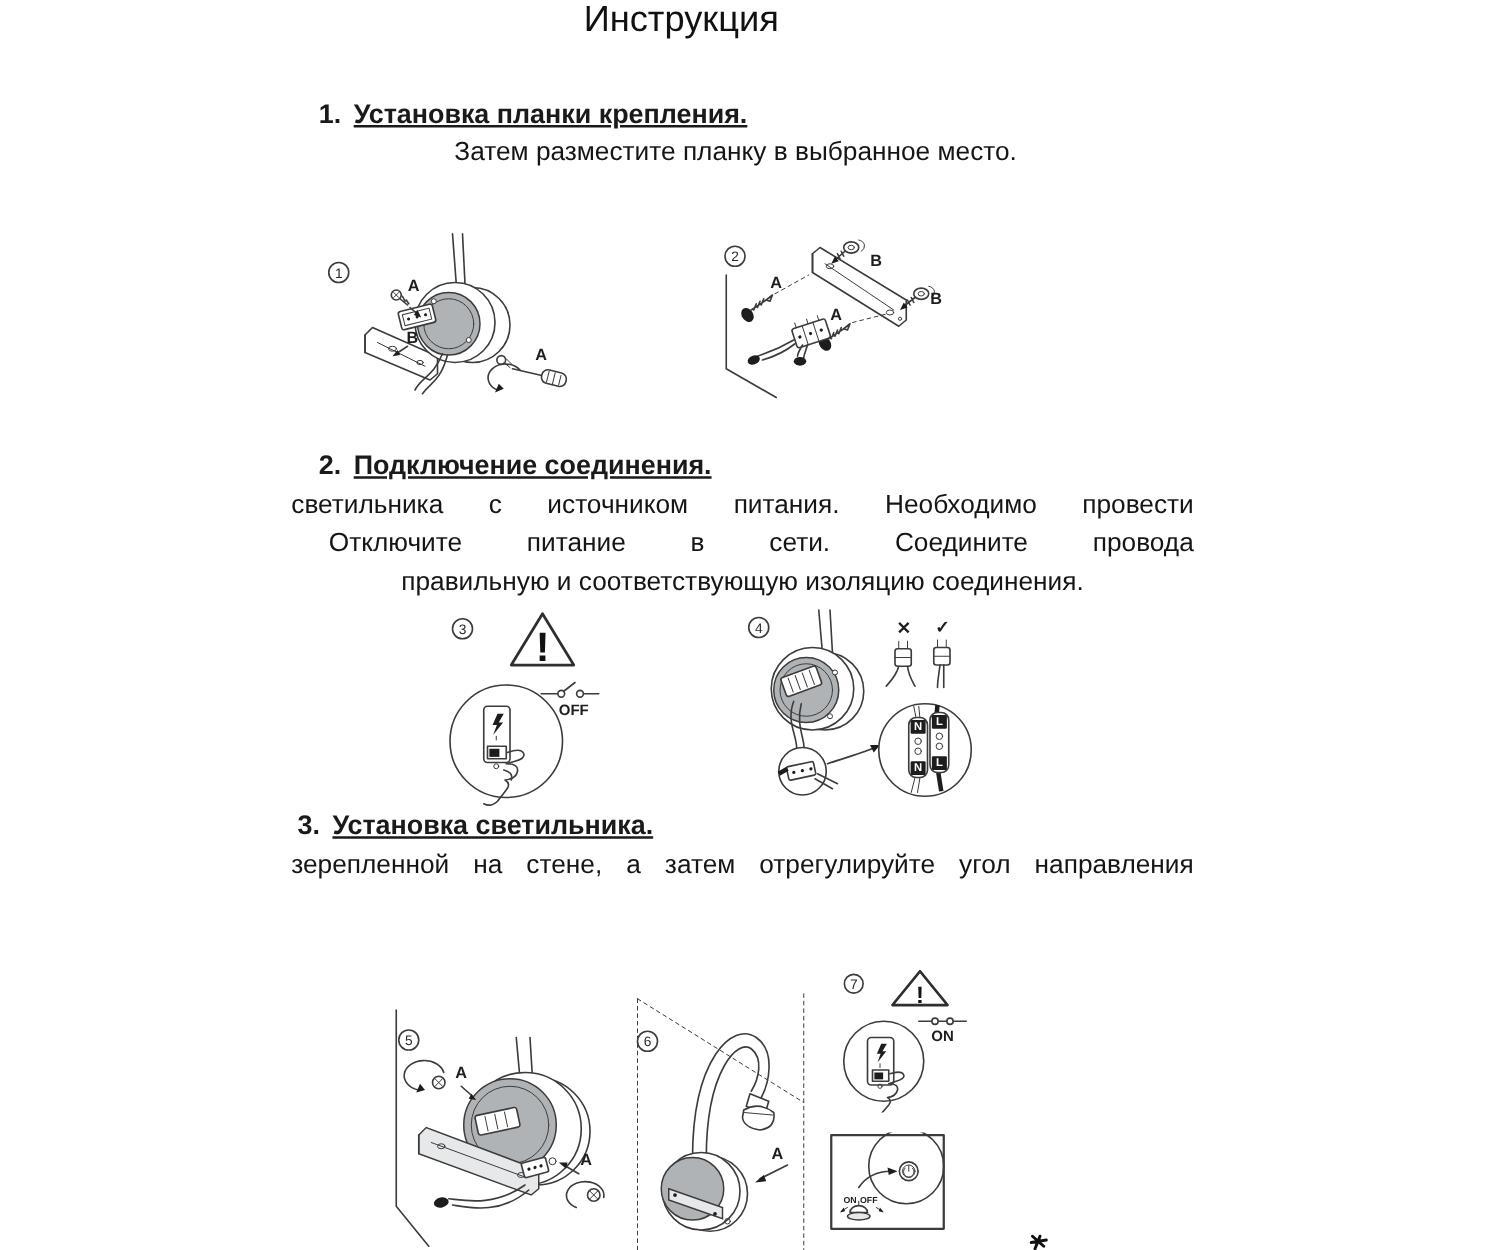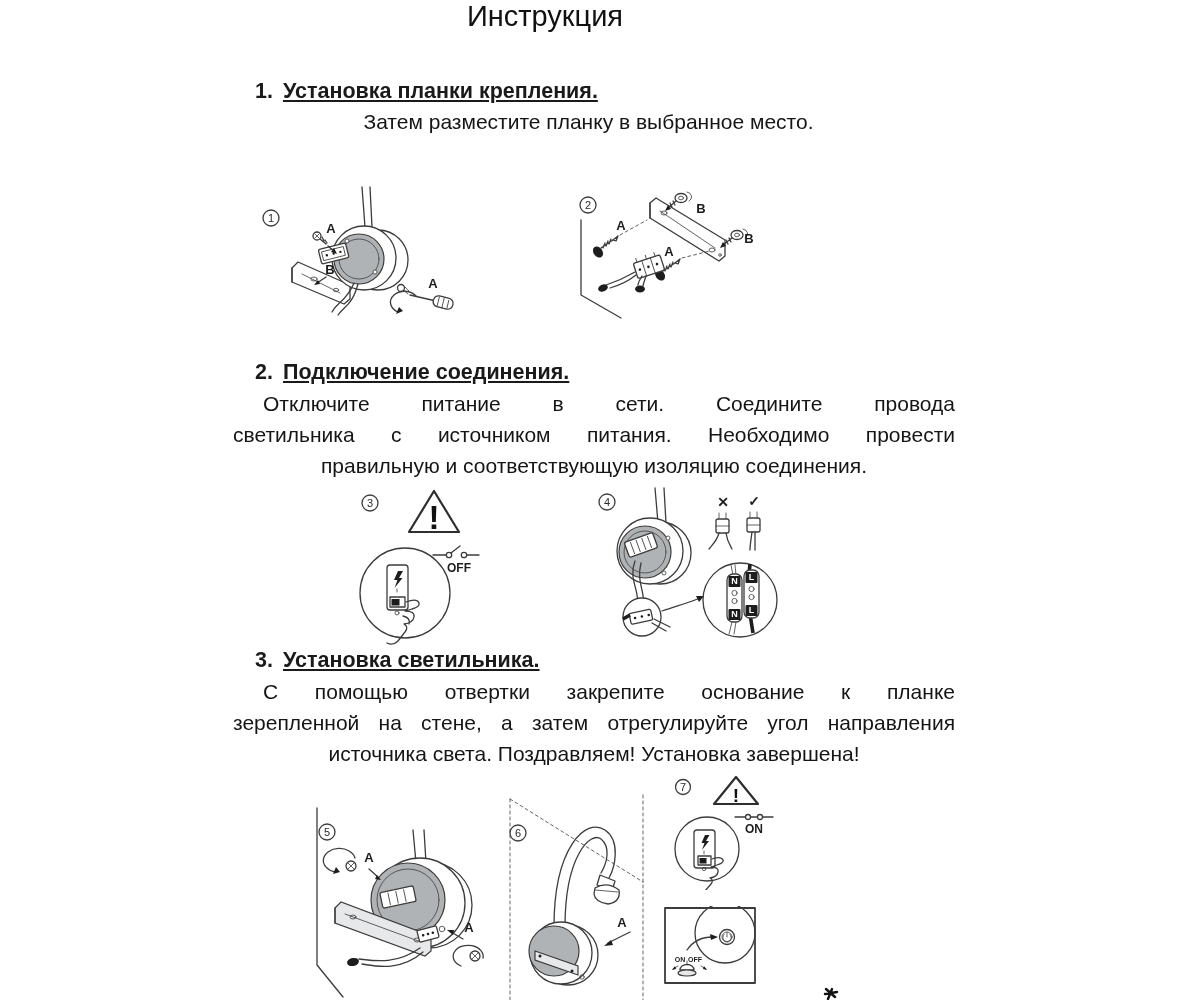--- a/index.html
+++ b/index.html
@@ -48,32 +48,30 @@
   <span class="num">1.</span><span class="htxt">Установка планки крепления.</span>
 </div>
 <div class="abs para" style="left:222px;top:106px;width:733px">
   <div class="ll">Затем разместите планку в выбранное место.</div>
 </div>
 
 <div class="abs heading" style="left:255px;top:360px">
   <span class="num">2.</span><span class="htxt">Подключение соединения.</span>
 </div>
 <div class="abs para" style="left:233px;top:388px;width:722px">
+  <div class="jl">светильника с источником питания. Необходимо провести</div>
   <div class="jl ind">Отключите питание в сети. Соедините провода</div>
-  <div class="jl">светильника с источником питания. Необходимо провести</div>
   <div class="ll">правильную и соответствующую изоляцию соединения.</div>
 </div>
 
-<div class="abs heading" style="left:255px;top:648px">
+<div class="abs heading" style="left:238px;top:648px">
   <span class="num">3.</span><span class="htxt">Установка светильника.</span>
 </div>
 <div class="abs para" style="left:233px;top:676px;width:722px">
-  <div class="jl ind">С помощью отвертки закрепите основание к планке</div>
   <div class="jl">зерепленной на стене, а затем отрегулируйте угол направления</div>
-  <div class="ll">источника света. Поздравляем! Установка завершена!</div>
 </div>
 
 <div class="abs" style="left:240px;top:184px">
 <svg width="230" height="150" viewBox="0 0 230 150">
   <g>
     <circle class="ln" cx="31" cy="34" r="8"></circle>
     <text class="t-badge" x="31" y="38">1</text>
   </g>
   <g>
     <path class="ln" d="M122 3 L125 43 M130 3 L132 43"></path>

